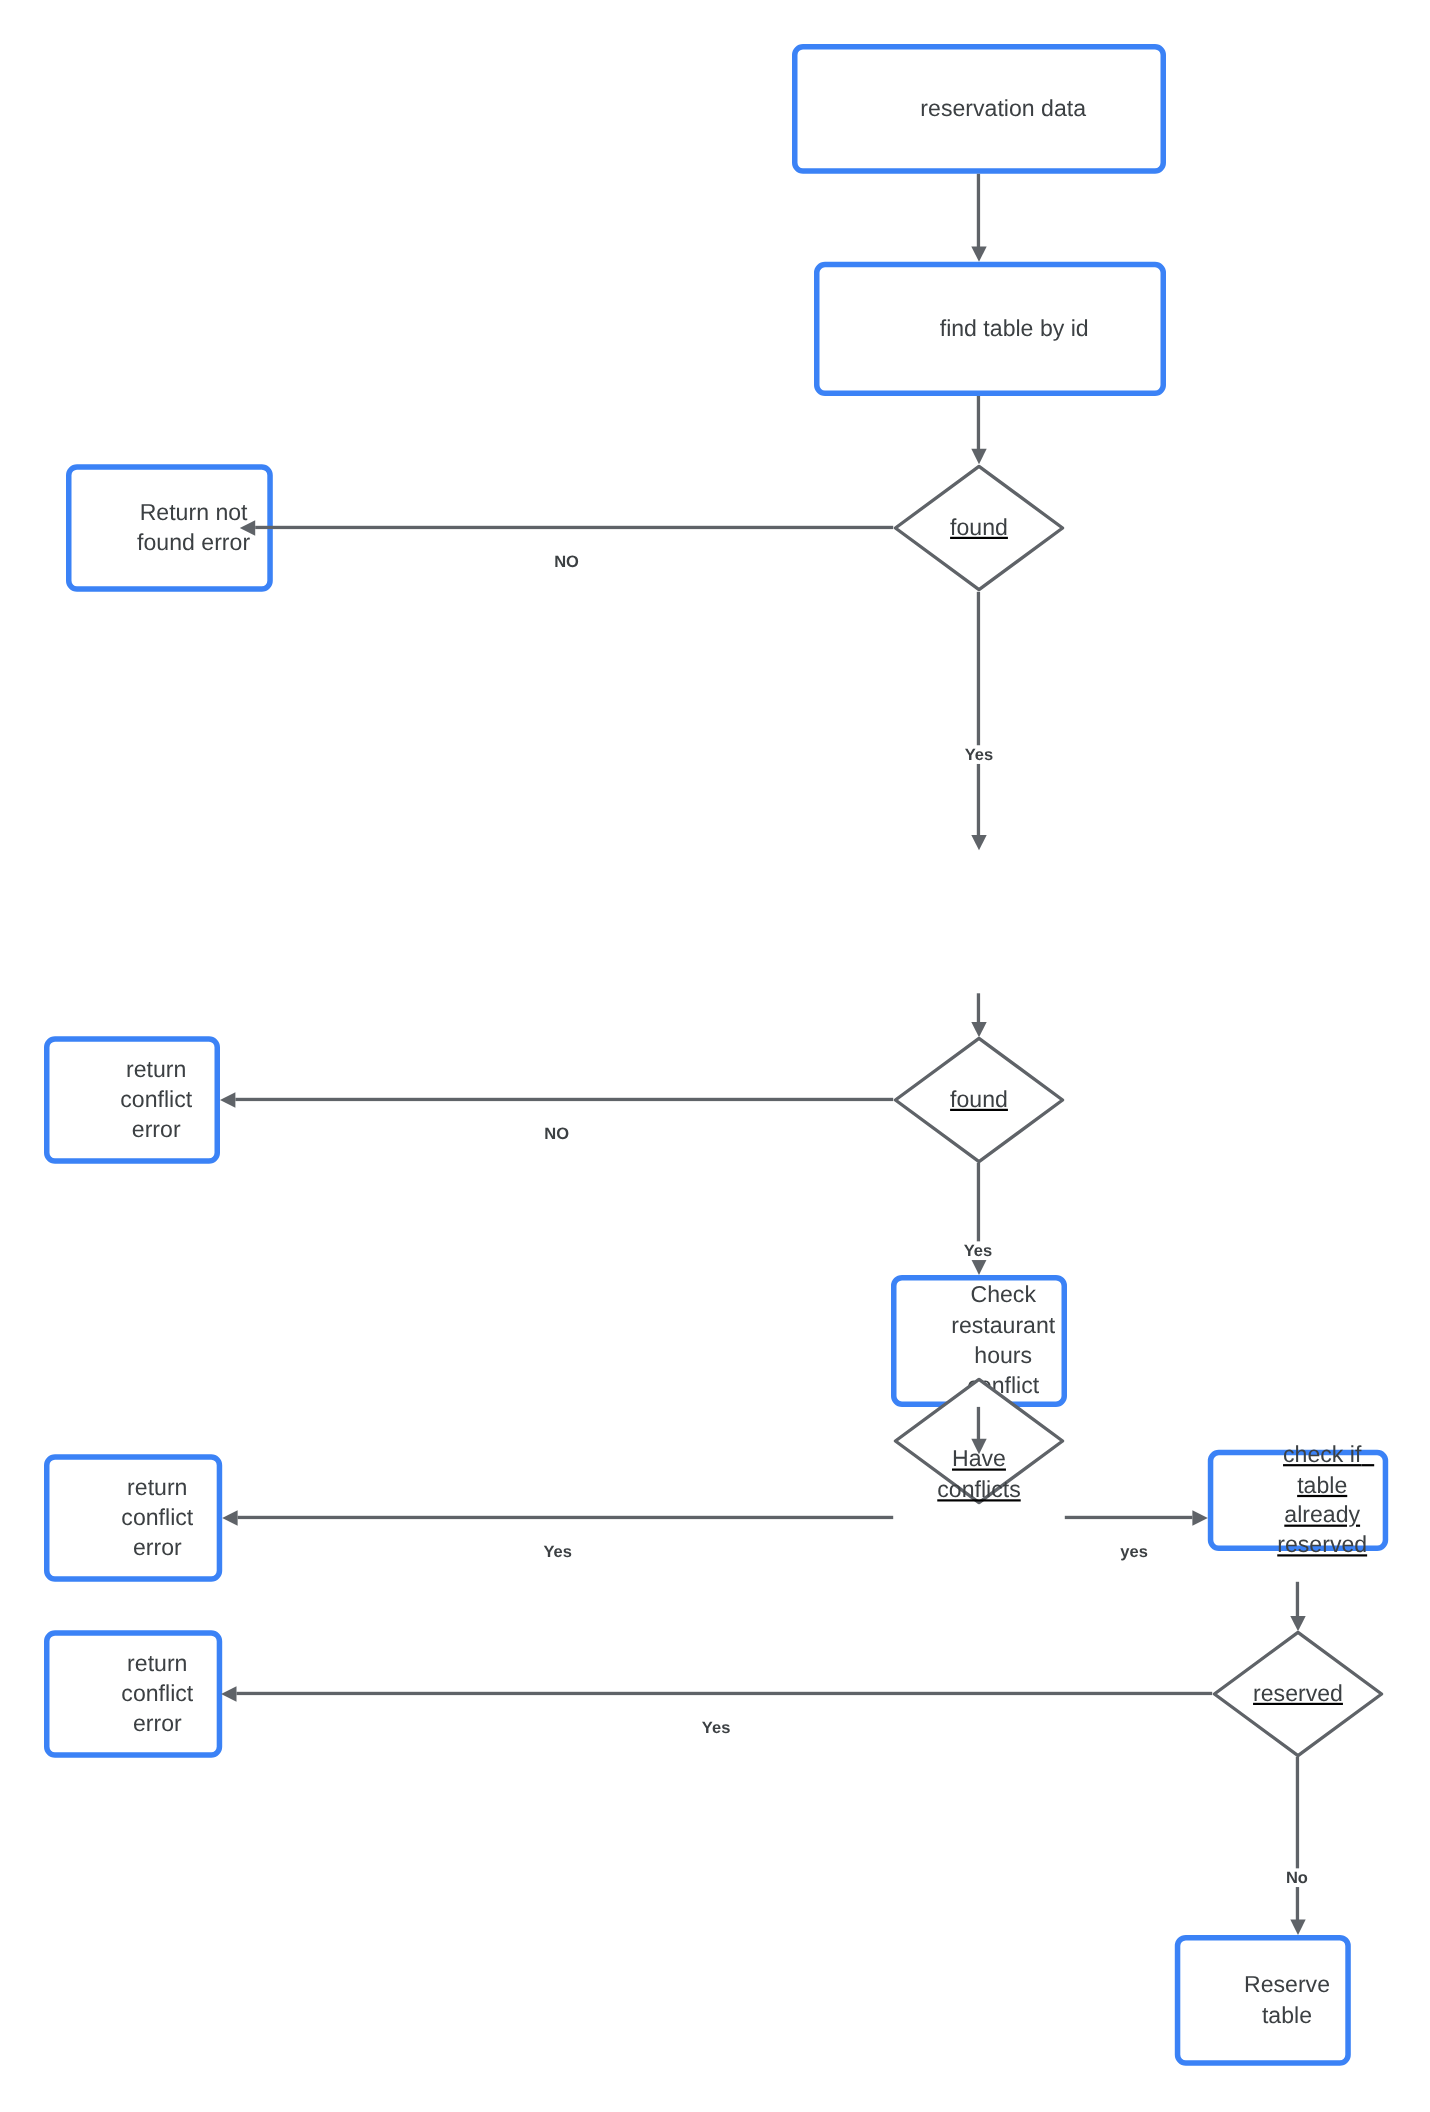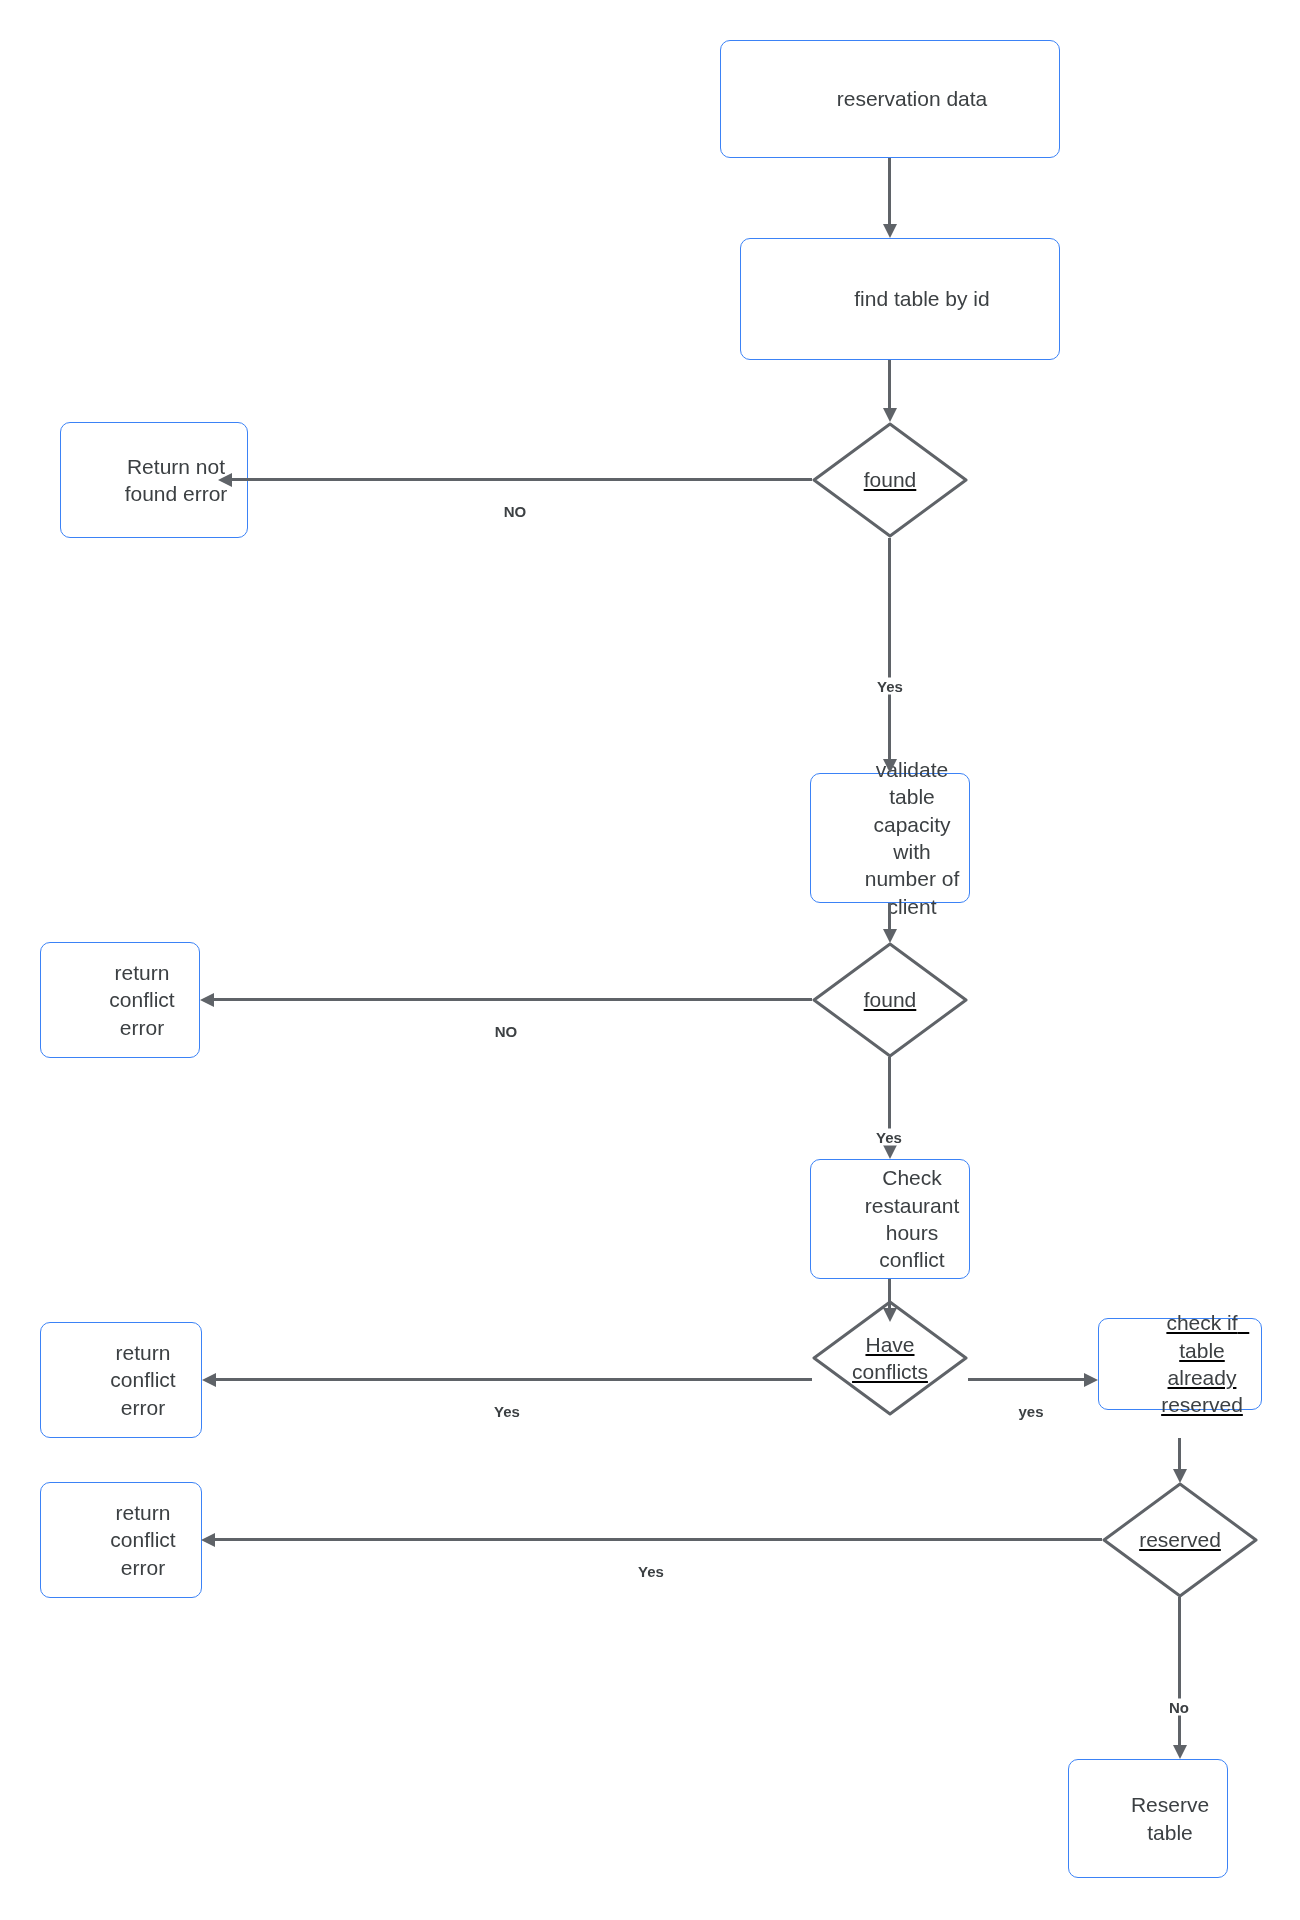--- a/index.html
+++ b/index.html
@@ -5,21 +5,21 @@
   html, body { margin:0; padding:0; background:#ffffff; }
   #canvas {
     position:relative; width:1300px; height:1920px;
     background:#ffffff; overflow:hidden;
     font-family:"Liberation Sans", sans-serif;
   }
   
   .node { position:absolute; box-sizing:border-box;
           display:flex; align-items:center; justify-content:center;
           text-align:center; }
-  .node.rect { background:#ffffff; border:1px solid #3b82f6; border-radius:10px;padding-left:44px; }
+  .node.rect { background:#ffffff; border:5px solid #3b82f6; border-radius:10px;padding-left:44px; }
   .nlabel { white-space:pre-wrap; font-size:21px; line-height:1.3;
             color:#3c4043; pointer-events:none; }
   .node.diamond { background:transparent; border:none;text-decoration:underline; }
   .node.diamond svg { position:absolute; left:0; top:0; width:100%; height:100%; }
   .node.diamond .nlabel { position:relative; z-index:1; }
 
   
   .edge { position:absolute; background:#5f6368; }
   .edge.h { height:3px; }
   .edge.v { width:3px; }
@@ -33,21 +33,21 @@
 
   
   #n-reservation   { left:720px;  top:40px;   width:340px; height:118px; }
   #n-find          { left:740px;  top:238px;  width:320px; height:122px; }
   #n-found         { left:812px;  top:422px;  width:156px; height:116px; }
   #n-notfound      { left:60px;   top:422px;  width:188px; height:116px; }
   #n-validate      { left:810px;  top:773px;  width:160px; height:130px; }
   #n-valid         { left:812px;  top:942px;  width:156px; height:116px; }
   #n-conflict1     { left:40px;   top:942px;  width:160px; height:116px; }
   #n-hours         { left:810px;  top:1159px; width:160px; height:120px; }
-  #n-haveconf      { left:812px;  top:1300px; width:156px; height:116px; }
+  #n-haveconf      { left:812px;  top:1252px; width:156px; height:116px;align-items:flex-end; }
   #n-conflict2     { left:40px;   top:1322px; width:162px; height:116px; }
   #n-checkres      { left:1098px; top:1318px; width:164px; height:92px;text-decoration:underline; }
   #n-reserved      { left:1102px; top:1482px; width:156px; height:116px; }
   #n-conflict3     { left:40px;   top:1482px; width:162px; height:116px; }
   #n-reservetable  { left:1068px; top:1759px; width:160px; height:119px; }
 
   
   #e1  { left:888px; top:158px;  height:68px;  }
   #a1  { left:883px; top:224px;  }
   #e2  { left:888px; top:360px;  height:50px;  }
@@ -94,26 +94,20 @@
 
   <div class="node rect" id="n-find">
     <span class="nlabel">find table by id</span>
   </div>
 
   <div class="node rect" id="n-notfound">
     <span class="nlabel">Return not
 found error</span>
   </div>
 
-  <div class="node rect" id="n-validate">
-    <span class="nlabel">validate table
-capacity with
-number of
-client</span>
-  </div>
 
   <div class="node rect" id="n-conflict1">
     <span class="nlabel">return conflict
 error</span>
   </div>
 
   <div class="node rect" id="n-hours">
     <span class="nlabel">Check
 restaurant
 hours conflict</span>

